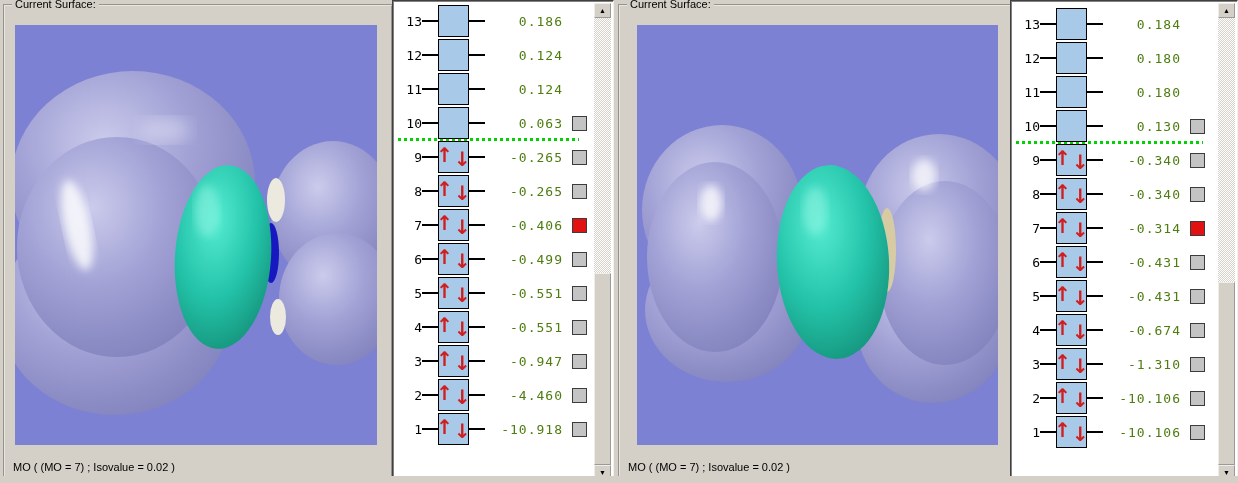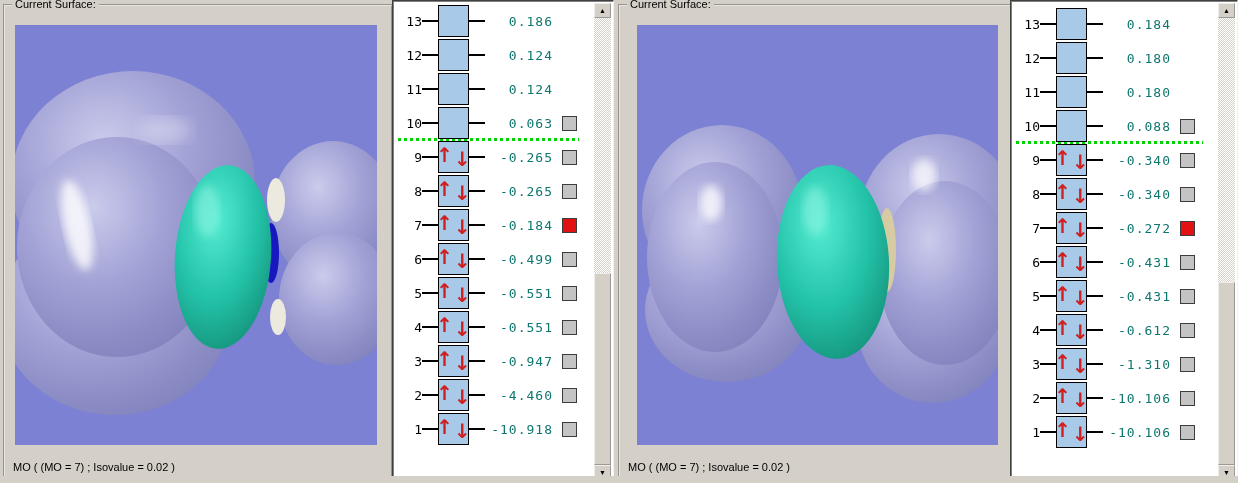--- a/index.html
+++ b/index.html
@@ -22,21 +22,21 @@
   .rows.shift{padding-top:4px;}
   .mo-row{display:flex;align-items:center;height:34px;}
   .mo-num{width:26px;text-align:right;font:13px "DejaVu Sans Mono",monospace;color:#000;}
   .mo-line{width:16px;height:2px;background:#000;flex:none;}
   .mo-box{width:29px;height:30px;border:1px solid #000;background:#a9c9e9;flex:none;
           display:flex;justify-content:center;align-items:center;gap:1px;}
   .arr{font:bold 20px "DejaVu Sans",sans-serif;color:#cf1f1f;line-height:1;}
   .arr.up{transform:translateY(-2px);}
   .arr.dn{transform:translateY(2px);}
   .mo-energy{width:68px;text-align:right;font:13px "DejaVu Sans Mono",monospace;
-             letter-spacing:1px;color:#0f766e;white-space:nowrap;}
+             letter-spacing:1px;color:#4d7c0f;margin-left:10px;white-space:nowrap;}
   .mo-cb{width:13px;height:13px;margin-left:9px;border:1px solid #3c3c3c;background:#c4c4c4;flex:none;}
   .mo-cb.red{background:#e31212;}
   .mo-cb.none{visibility:hidden;}
   .hl-divider{height:3px;margin:-2px 14px -1px 2px;
               background:repeating-linear-gradient(90deg,#00d400 0 3px,transparent 3px 6px);}
 
   
   .sb{position:absolute;top:2px;right:2px;bottom:2px;width:17px;}
   .sb-btn{position:absolute;left:0;width:17px;height:15px;background:#d4d0c8;
           border:1px outset #efede8;box-sizing:border-box;
@@ -172,21 +172,21 @@
   </div>
 
   <div class="mo-row">
     <span class="mo-num">7</span>
     <span class="mo-line"></span>
     <span class="mo-box occupied">
       <span class="arr up">↑</span>
       <span class="arr dn">↓</span>
     </span>
     <span class="mo-line"></span>
-    <span class="mo-energy">-0.184</span>
+    <span class="mo-energy">-0.406</span>
     <span class="mo-cb red"></span>
   </div>
 
   <div class="mo-row">
     <span class="mo-num">6</span>
     <span class="mo-line"></span>
     <span class="mo-box occupied">
       <span class="arr up">↑</span>
       <span class="arr dn">↓</span>
     </span>
@@ -344,21 +344,21 @@
   </div>
 
   <div class="mo-row">
     <span class="mo-num">10</span>
     <span class="mo-line"></span>
     <span class="mo-box virtual">
       
       
     </span>
     <span class="mo-line"></span>
-    <span class="mo-energy">0.088</span>
+    <span class="mo-energy">0.130</span>
     <span class="mo-cb gray"></span>
   </div>
 
   <div class="hl-divider"></div>
 
   <div class="mo-row">
     <span class="mo-num">9</span>
     <span class="mo-line"></span>
     <span class="mo-box occupied">
       <span class="arr up">↑</span>
@@ -382,21 +382,21 @@
   </div>
 
   <div class="mo-row">
     <span class="mo-num">7</span>
     <span class="mo-line"></span>
     <span class="mo-box occupied">
       <span class="arr up">↑</span>
       <span class="arr dn">↓</span>
     </span>
     <span class="mo-line"></span>
-    <span class="mo-energy">-0.272</span>
+    <span class="mo-energy">-0.314</span>
     <span class="mo-cb red"></span>
   </div>
 
   <div class="mo-row">
     <span class="mo-num">6</span>
     <span class="mo-line"></span>
     <span class="mo-box occupied">
       <span class="arr up">↑</span>
       <span class="arr dn">↓</span>
     </span>
@@ -418,21 +418,21 @@
   </div>
 
   <div class="mo-row">
     <span class="mo-num">4</span>
     <span class="mo-line"></span>
     <span class="mo-box occupied">
       <span class="arr up">↑</span>
       <span class="arr dn">↓</span>
     </span>
     <span class="mo-line"></span>
-    <span class="mo-energy">-0.612</span>
+    <span class="mo-energy">-0.674</span>
     <span class="mo-cb gray"></span>
   </div>
 
   <div class="mo-row">
     <span class="mo-num">3</span>
     <span class="mo-line"></span>
     <span class="mo-box occupied">
       <span class="arr up">↑</span>
       <span class="arr dn">↓</span>
     </span>

